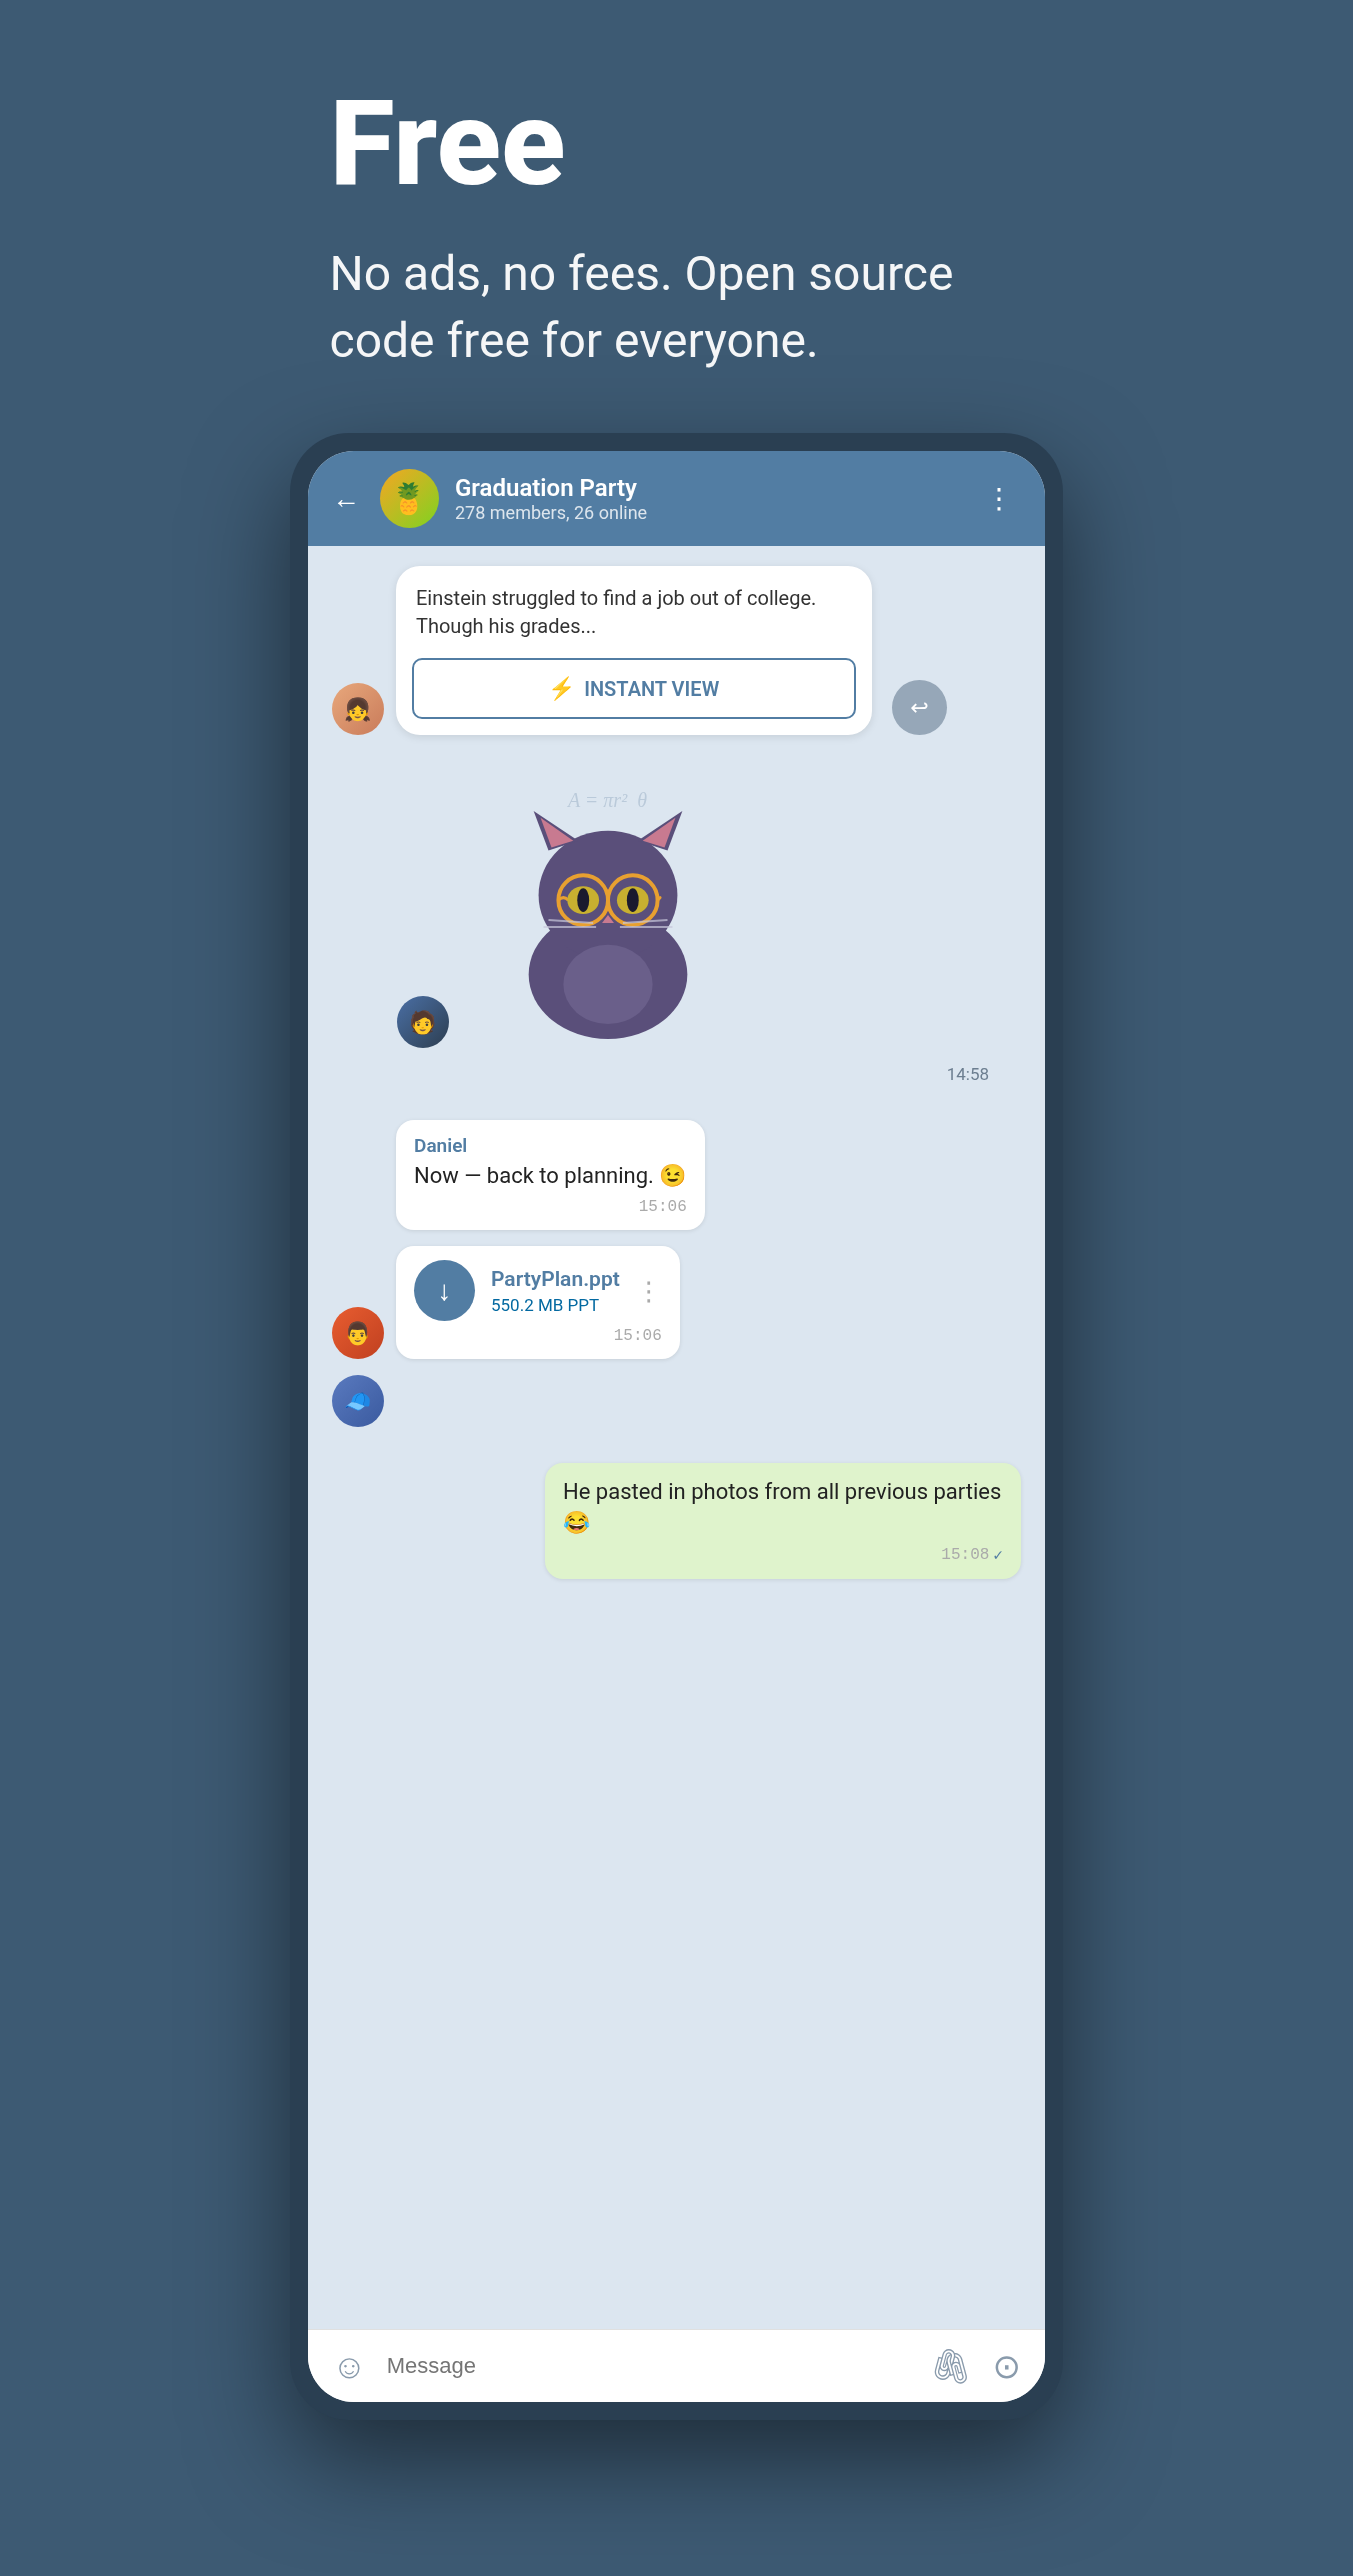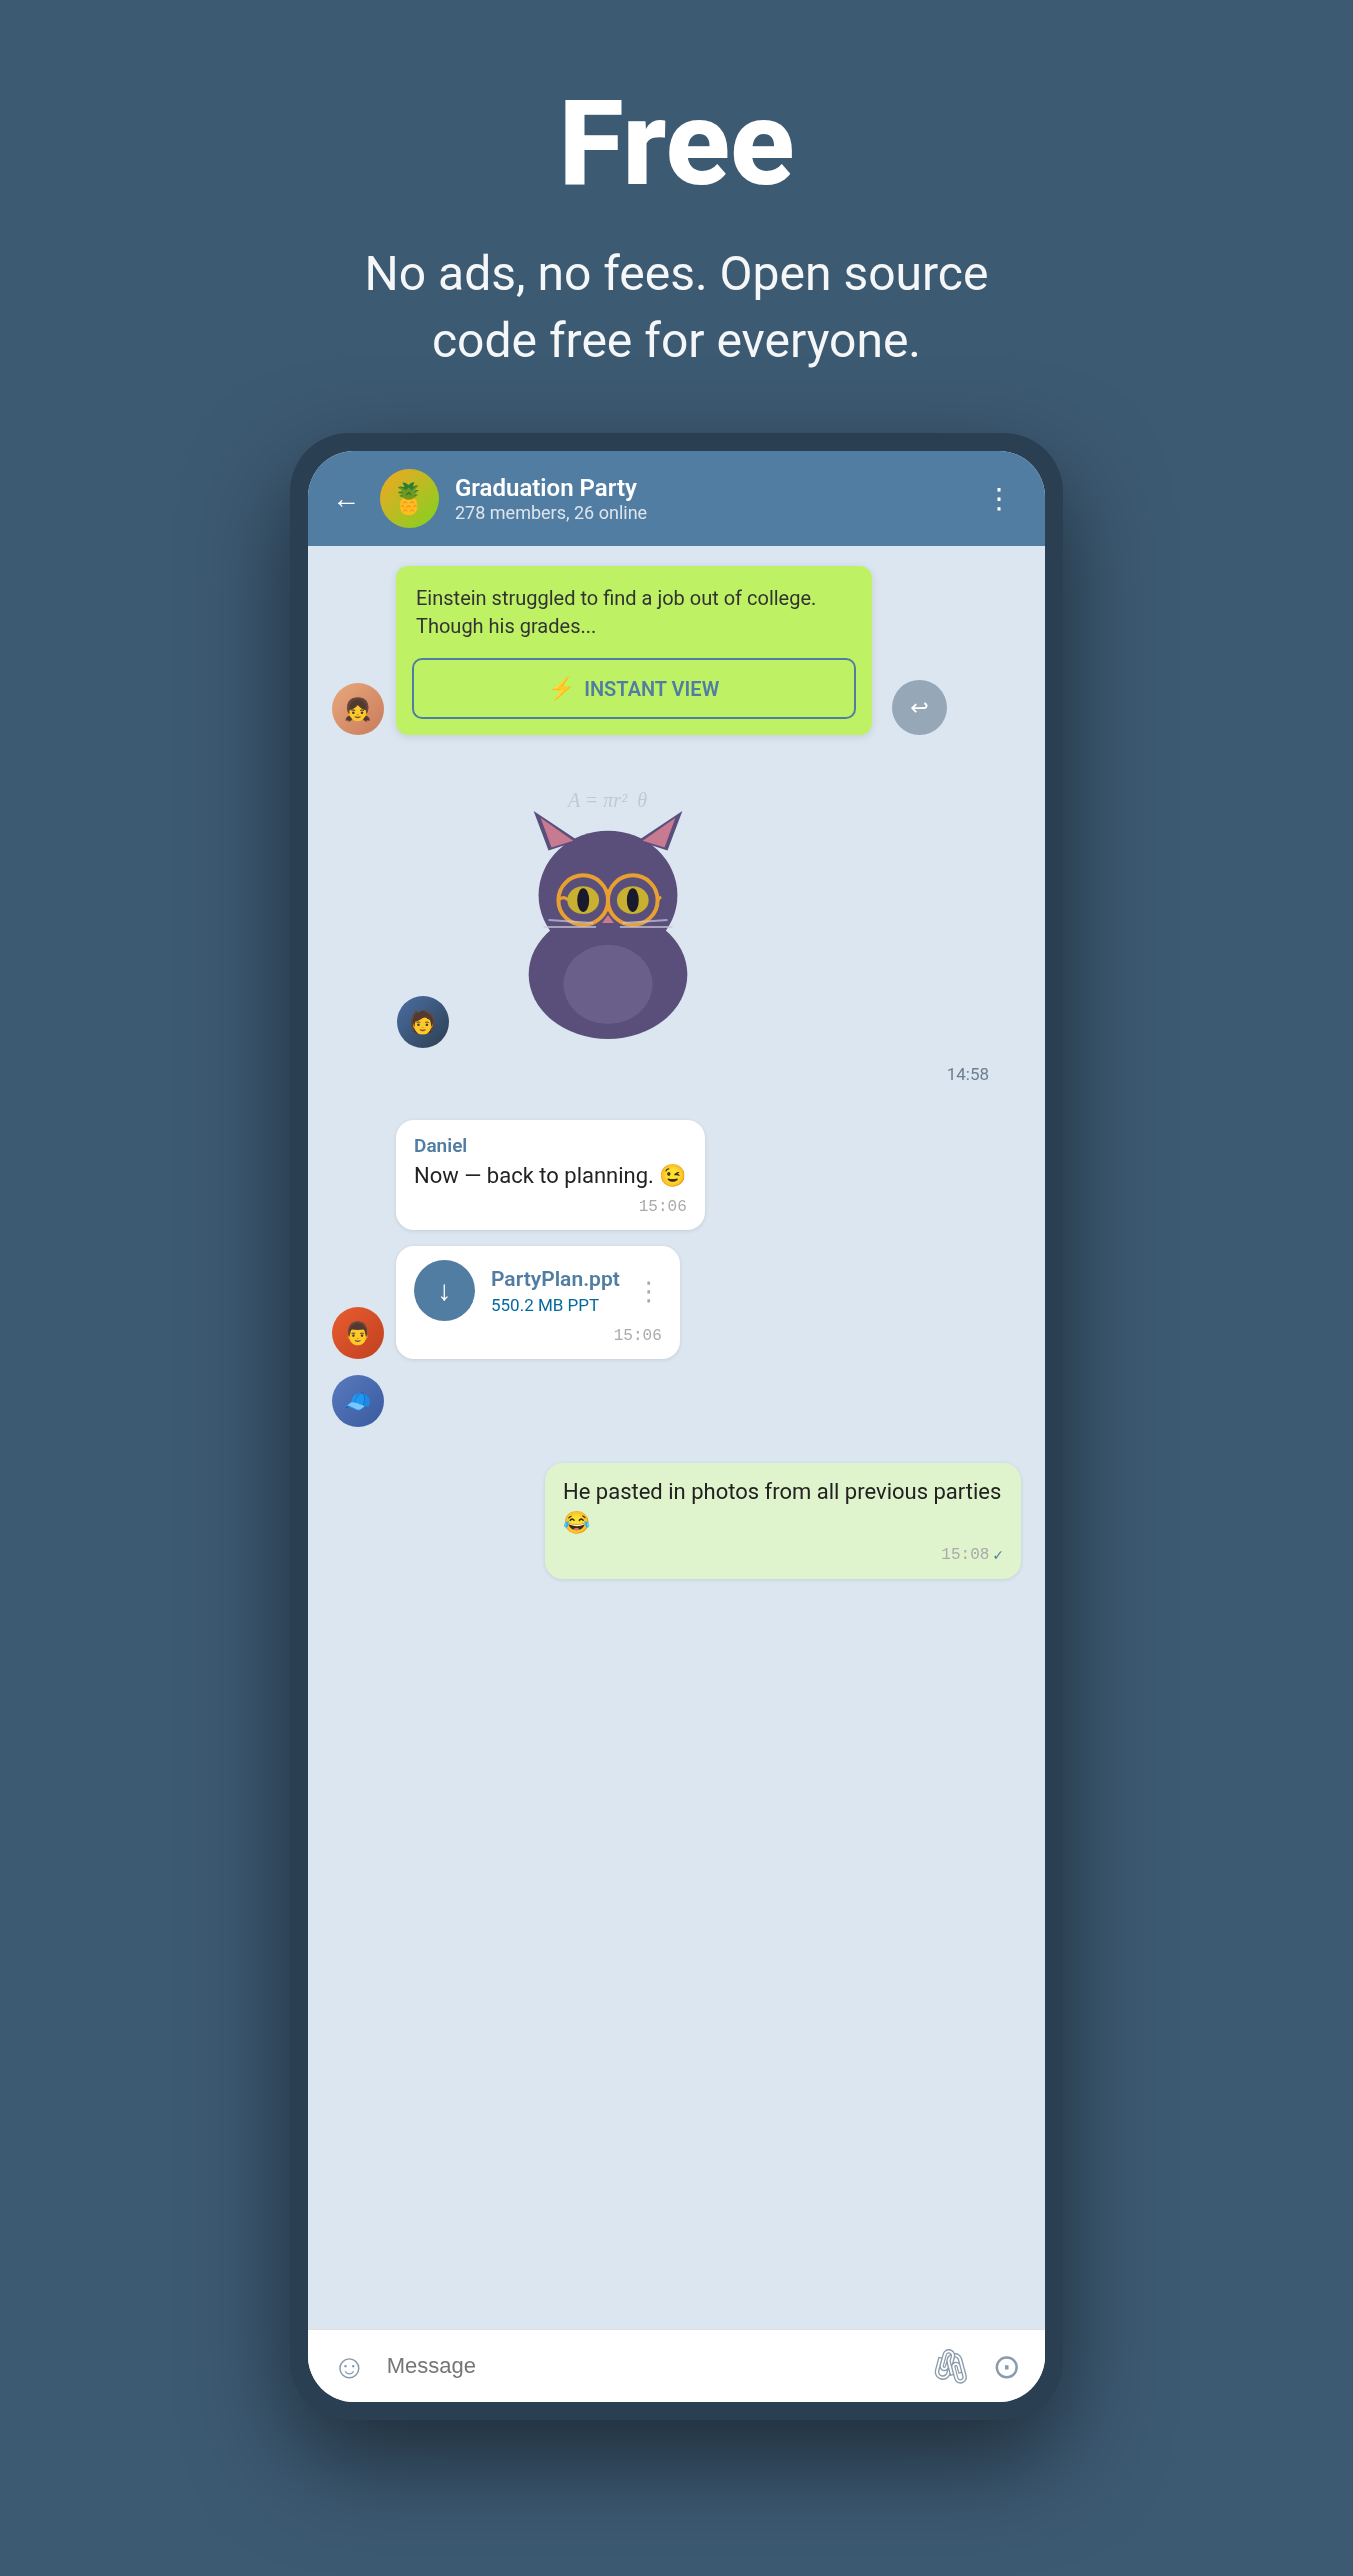--- a/index.html
+++ b/index.html
@@ -9,21 +9,21 @@
       background: #3d5a73;
       font-family: -apple-system, BlinkMacSystemFont, 'Segoe UI', Roboto, sans-serif;
       display: flex;
       flex-direction: column;
       align-items: center;
       overflow-x: hidden;
     }
 
     
     .hero-section {
-      text-align: center;
+      text-align: left;
       padding: 79px 40px 59px;
       color: white;
     }
     .hero-title {
       font-size: 119px;
       font-weight: 800;
       line-height: 1.1;
       margin-bottom: 30px;
     }
     .hero-subtitle {
@@ -126,22 +126,22 @@
       font-size: 22px;
     }
     .avatar-placeholder {
       width: 52px;
       height: 52px;
       flex-shrink: 0;
     }
 
     
     .article-card {
-      background: #bef264;
-      border-radius: 12px;
+      background: #ffffff;
+      border-radius: 24px;
       overflow: hidden;
       max-width: 476px;
       box-shadow: 0 2px 8px rgba(0,0,0,0.1);
     }
     .article-text {
       padding: 18px 20px;
       font-size: 20px;
       color: #333;
       line-height: 1.4;
     }

